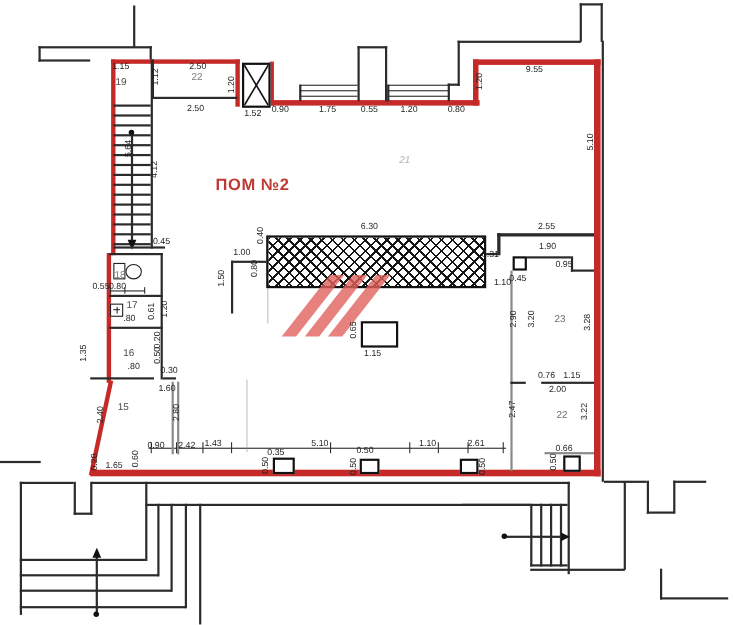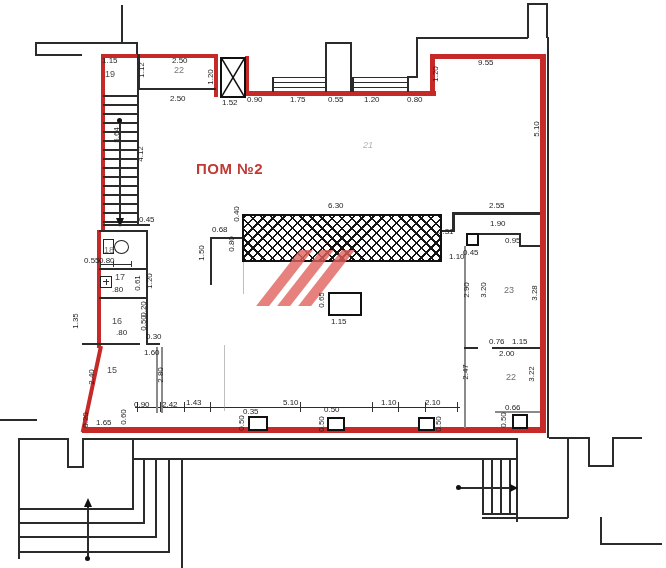--- a/index.html
+++ b/index.html
@@ -237,21 +237,21 @@
   <div class="dim" style="left:247px;top:96px">0.90</div>
   <div class="dim" style="left:290px;top:96px">1.75</div>
   <div class="dim" style="left:328px;top:96px">0.55</div>
   <div class="dim" style="left:364px;top:96px">1.20</div>
   <div class="dim" style="left:407px;top:96px">0.80</div>
   <div class="dim" style="left:478px;top:59px">9.55</div>
   <div class="dim rot" style="left:428px;top:70px">1.20</div>
   <div class="dim rot" style="left:529px;top:125px">5.10</div>
   <div class="dim" style="left:328px;top:202px">6.30</div>
   <div class="dim rot" style="left:229px;top:210px">0.40</div>
-  <div class="dim" style="left:212px;top:226px">0.68</div>
+  <div class="dim" style="left:212px;top:226px">1.00</div>
   <div class="dim rot" style="left:224px;top:240px">0.80</div>
   <div class="dim rot" style="left:194px;top:249px">1.50</div>
   <div class="dim" style="left:489px;top:202px">2.55</div>
   <div class="dim" style="left:490px;top:220px">1.90</div>
   <div class="dim" style="left:438px;top:228px">0.31</div>
   <div class="dim" style="left:463px;top:249px">0.45</div>
   <div class="dim" style="left:505px;top:237px">0.95</div>
   <div class="dim" style="left:449px;top:253px">1.10</div>
   <div class="dim rot" style="left:459px;top:286px">2.90</div>
   <div class="dim rot" style="left:476px;top:286px">3.20</div>
@@ -267,21 +267,21 @@
   <div class="dim" style="left:331px;top:318px">1.15</div>
   <div class="dim" style="left:134px;top:401px">0.90</div>
   <div class="dim" style="left:162px;top:401px">2.42</div>
   <div class="dim" style="left:186px;top:399px">1.43</div>
   <div class="dim" style="left:283px;top:399px">5.10</div>
   <div class="dim" style="left:243px;top:408px">0.35</div>
   <div class="dim rot" style="left:234px;top:419px">0.50</div>
   <div class="dim" style="left:324px;top:406px">0.50</div>
   <div class="dim rot" style="left:314px;top:420px">0.50</div>
   <div class="dim" style="left:381px;top:399px">1.10</div>
-  <div class="dim" style="left:425px;top:399px">2.10</div>
+  <div class="dim" style="left:425px;top:399px">2.61</div>
   <div class="dim rot" style="left:431px;top:420px">0.50</div>
   <div class="dim" style="left:144px;top:349px">1.60</div>
   <div class="dim rot" style="left:84px;top:373px">2.40</div>
   <div class="dim rot" style="left:153px;top:371px">2.80</div>
   <div class="dim rot" style="left:78px;top:416px">0.20</div>
   <div class="dim" style="left:96px;top:419px">1.65</div>
   <div class="dim rot" style="left:116px;top:413px">0.60</div>
   <div class="dim" style="left:84px;top:257px">0.55</div>
   <div class="dim" style="left:99px;top:257px">0.80</div>
   <div class="dim" style="left:112px;top:286px">.80</div>

